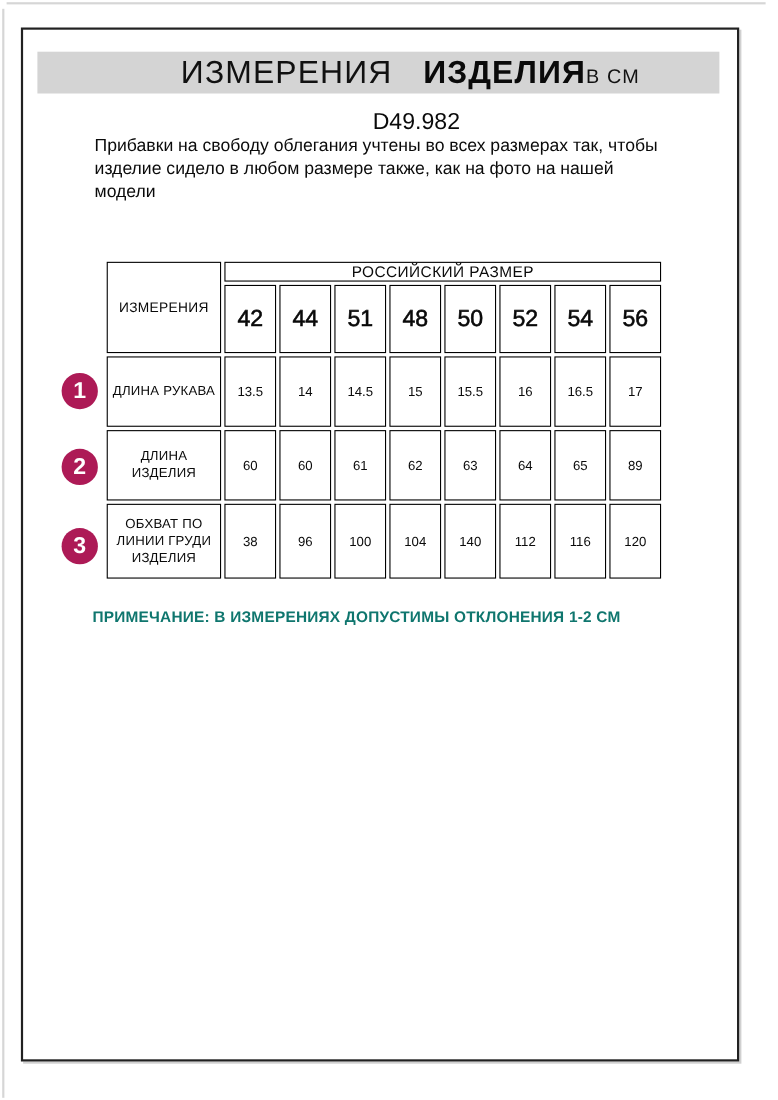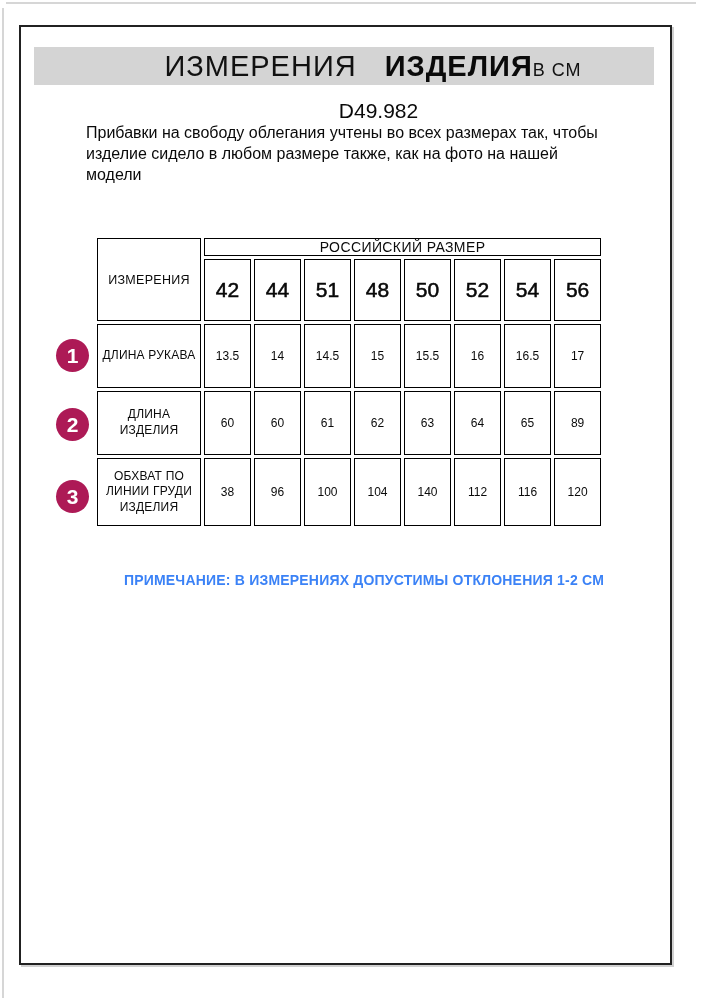--- a/index.html
+++ b/index.html
@@ -140,26 +140,26 @@
     display: flex;
     align-items: center;
     justify-content: center;
     line-height: 1;
   }
   .circle-1 { top: 339px; }
   .circle-2 { top: 408px; }
   .circle-3 { top: 480px; }
   .note {
     position: absolute;
-    left: 84px; top: 572px;
+    left: 84px; top: 552px;
     width: 520px;
-    text-align: right;
+    text-align: left;
     font-size: 14px;
     font-weight: bold;
-    color: #3b82f6;
+    color: #0f766e;
     letter-spacing: 0.2px;
   }
 </style>
 </head>
 <body>
 
 <div class="canvas">
   <div class="edge-line-top"></div>
   <div class="edge-line-left"></div>
 

